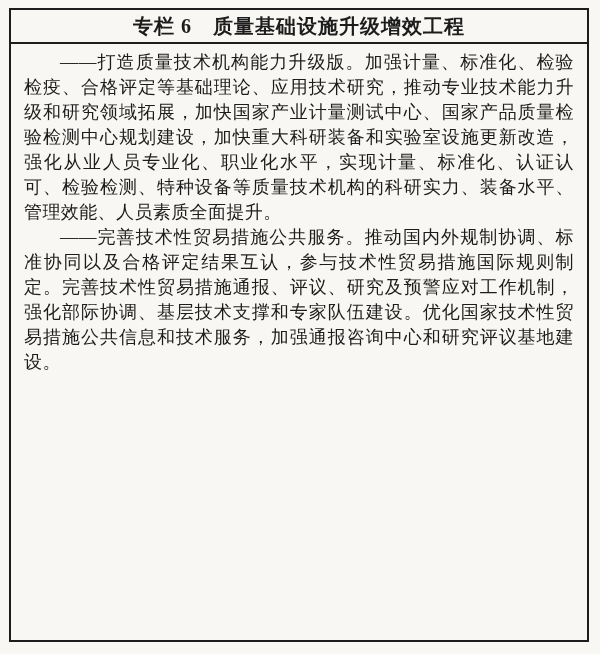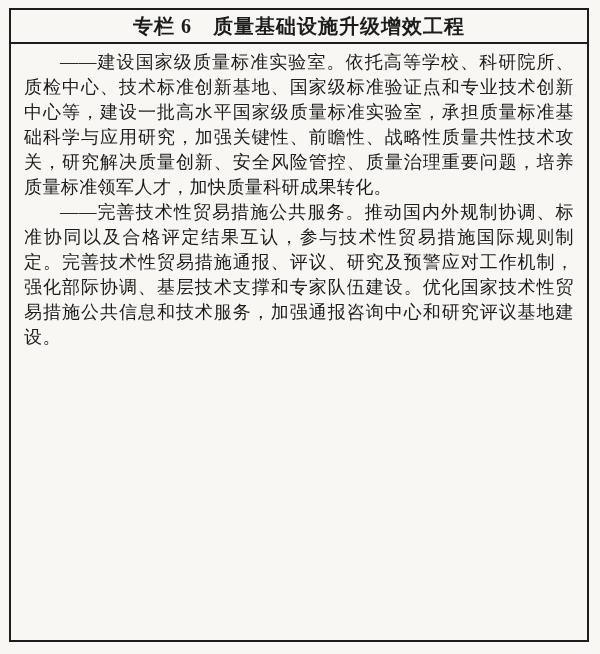--- a/index.html
+++ b/index.html
@@ -55,17 +55,17 @@
 </style>
 </head>
 <body>
 
 <div class="page">
   <div class="box">
     <div class="box-header">
       <span class="box-title">专栏 6　质量基础设施升级增效工程</span>
     </div>
     <div class="box-body">
-      <p>——建设国家级质量标准实验室。依托高等学校、科研院所、质检中心、技术标准创新基地、国家级标准验证点和专业技术创新中心等，建设一批高水平国家级质量标准实验室，承担质量标准基础科学与应用研究，加强关键性、前瞻性、战略性质量共性技术攻关，研究解决质量创新、安全风险管控、质量治理重要问题，培养质量标准领军人才，加快质量科研成果转化。</p>
+      <p>——打造质量技术机构能力升级版。加强计量、标准化、检验检疫、合格评定等基础理论、应用技术研究，推动专业技术能力升级和研究领域拓展，加快国家产业计量测试中心、国家产品质量检验检测中心规划建设，加快重大科研装备和实验室设施更新改造，强化从业人员专业化、职业化水平，实现计量、标准化、认证认可、检验检测、特种设备等质量技术机构的科研实力、装备水平、管理效能、人员素质全面提升。</p>
       <p>——完善技术性贸易措施公共服务。推动国内外规制协调、标准协同以及合格评定结果互认，参与技术性贸易措施国际规则制定。完善技术性贸易措施通报、评议、研究及预警应对工作机制，强化部际协调、基层技术支撑和专家队伍建设。优化国家技术性贸易措施公共信息和技术服务，加强通报咨询中心和研究评议基地建设。</p>
     </div>
   </div>
 </div>
 
 </body></html>

